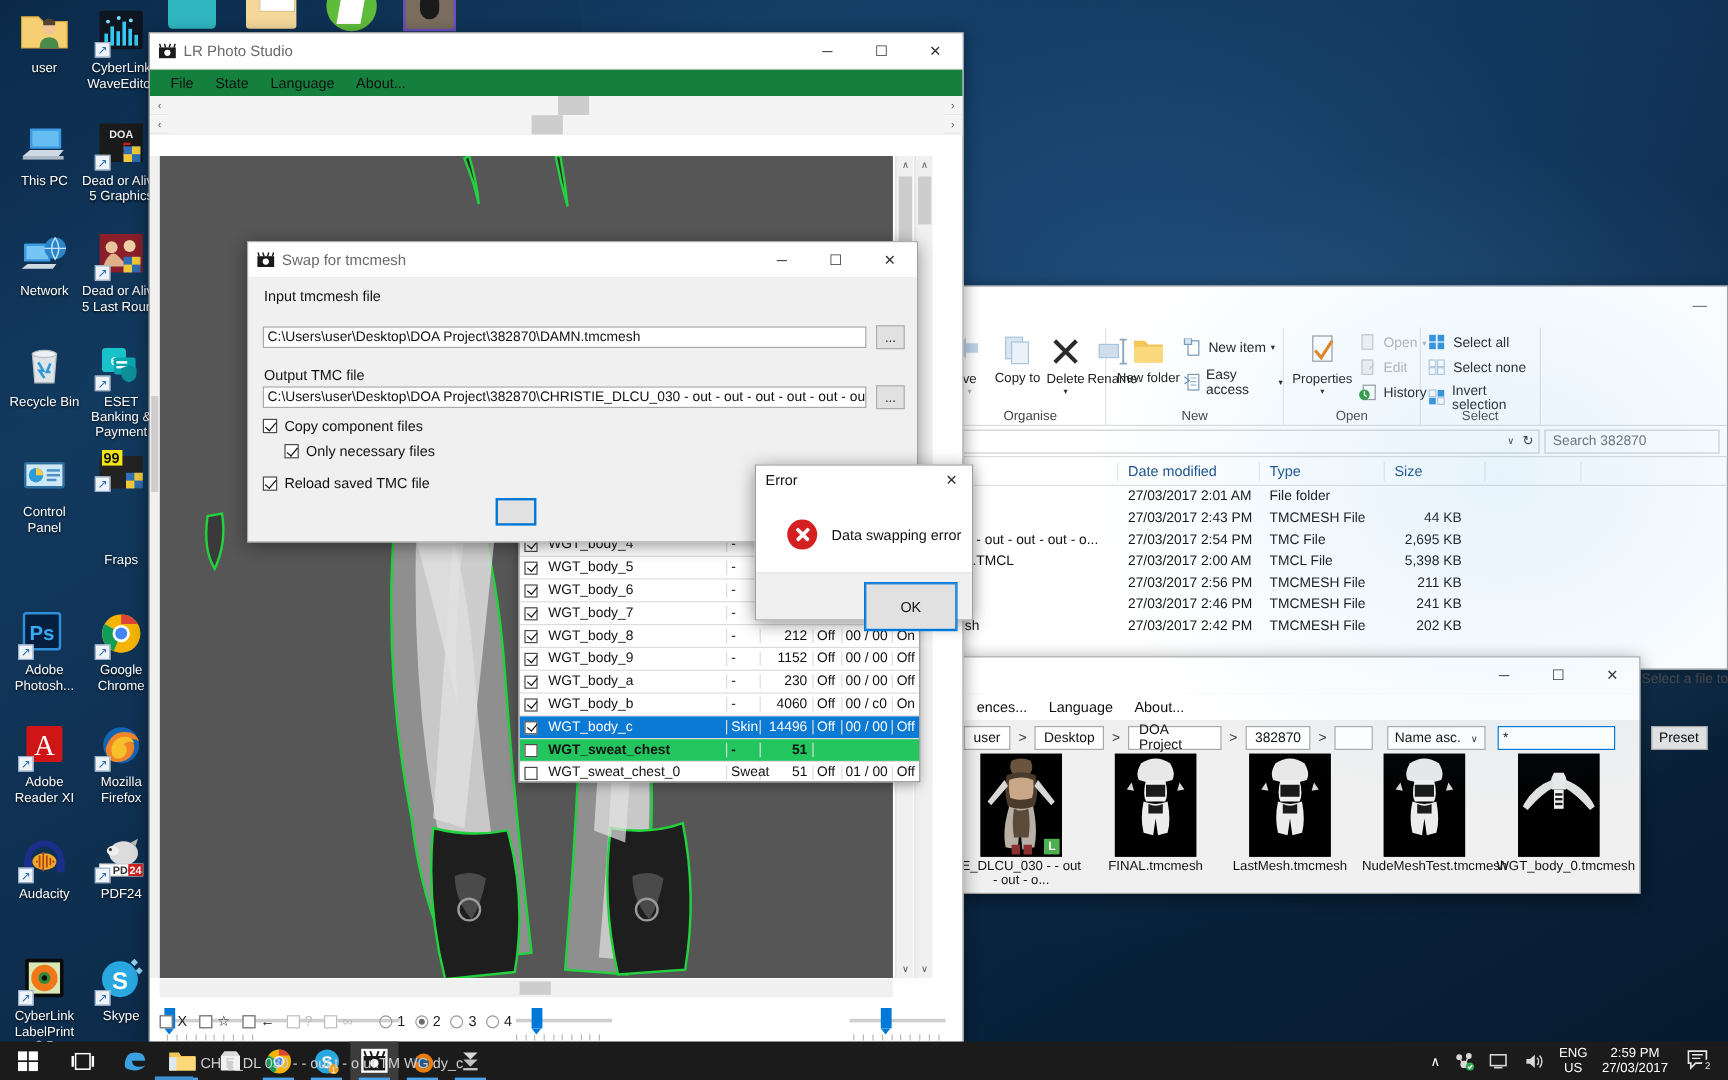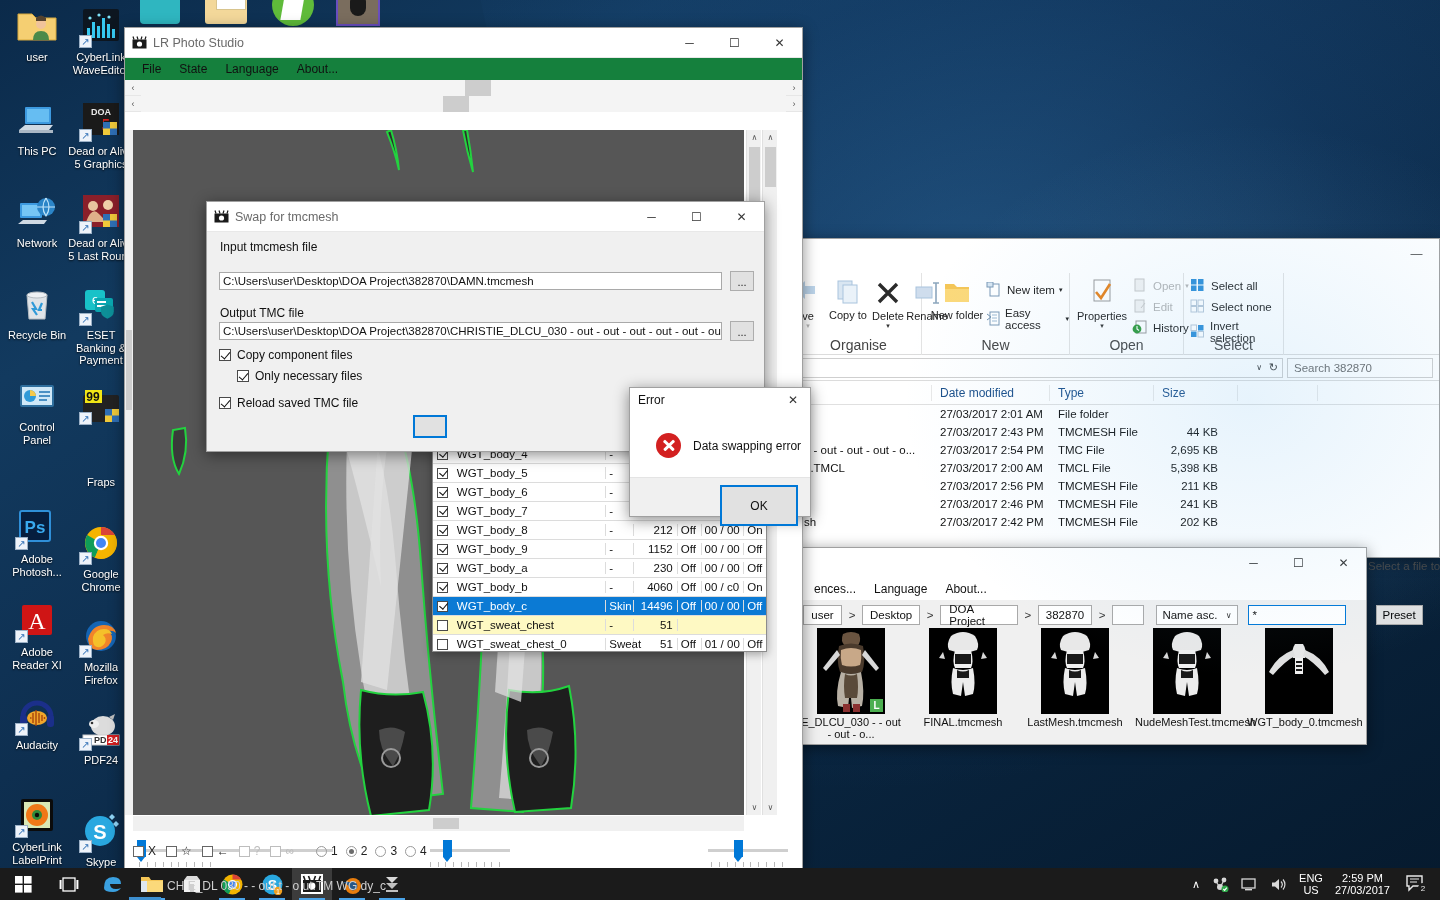--- a/index.html
+++ b/index.html
@@ -161,36 +161,36 @@
   }
 
   
   #meshlist{
     position:absolute;left:432px;top:444px;width:335px;height:208px;
     background:#fff;border:1px solid #8c8c8c;overflow:hidden;
     box-shadow:0 2px 9px rgba(0,0,0,.35);
   }
   .mrow{height:19px;display:flex;align-items:center;border-bottom:1px solid #dcdcdc;font-size:11.5px;color:#111;}
   .mrow.sel{background:#0b7ad4;color:#fff;}
-  .mrow.grey{background:#fef9c3;}
+  .mrow.grey{background:#22c55e;font-weight:bold;}
   .mcb{width:20px;display:flex;justify-content:center;align-items:center;}
   .mcbx{width:11px;height:11px;border:1px solid #4a4a4a;background:#fff;position:relative;}
   .mcbx.on:after{content:"";position:absolute;left:2.6px;top:-0.4px;width:3.6px;height:7.4px;border:solid #111;border-width:0 1.5px 1.5px 0;transform:rotate(40deg);}
   .c-name{width:155px;padding-left:4px;border-right:1px solid #dcdcdc;overflow:hidden;white-space:nowrap;}
   .c-mat{width:28px;padding-left:3px;border-right:1px solid #dcdcdc;}
   .c-cnt{width:44px;text-align:right;padding-right:4px;border-right:1px solid #dcdcdc;}
   .c-f1{width:24px;padding-left:3px;border-right:1px solid #dcdcdc;}
   .c-f2{width:43px;padding-left:3px;border-right:1px solid #dcdcdc;}
   .c-f3{width:22px;padding-left:3px;}
 
   
   #explorer{ left:795px; top:238px; width:645px; height:320px; background:#fff;}
   .ribbon{position:absolute;left:0;right:0;top:34px;height:82px;background:#fff;border-bottom:1px solid #dcdcdc;}
   .rgroup{position:absolute;top:0;height:82px;border-right:1px solid #e3e3e3;}
-  .rgroup .gname{position:absolute;bottom:2px;left:0;right:0;text-align:center;font-size:14px;color:#444;}
+  .rgroup .gname{position:absolute;bottom:2px;left:0;right:0;text-align:center;font-size:11px;color:#444;}
   .bigbtn{position:absolute;top:5px;display:flex;flex-direction:column;align-items:center;width:52px;}
   .bigbtn .t{font-size:11px;color:#222;text-align:center;line-height:12px;margin-top:2px;}
   .smbtn{position:absolute;display:flex;align-items:center;font-size:11.5px;color:#222;}
   .smbtn .ico{width:18px;height:16px;margin-right:3px;position:relative;}
   .smbtn.dis{color:#b4b4b4;}
   .addrbar{position:absolute;left:0;right:0;top:116px;height:26px;background:#fff;border-bottom:1px solid #dcdcdc;}
   .addrfield{position:absolute;left:6px;top:3px;right:156px;height:20px;border:1px solid #cfcfcf;background:#fff;}
   .searchfield{position:absolute;right:6px;top:3px;width:146px;height:20px;border:1px solid #cfcfcf;background:#fff;
     font-size:11.5px;color:#6b6b6b;padding-left:6px;line-height:18px;}
   .colhead{position:absolute;left:0;right:0;top:142px;height:24px;border-bottom:1px solid #e0e0e0;display:flex;align-items:center;font-size:12px;color:#1b4f8a;}
@@ -440,21 +440,21 @@
           <rect x="14" y="12" width="18" height="14" rx="2" fill="#0aa6b0"></rect>
           <rect x="16" y="15" width="9" height="2" fill="#fff"></rect>
           <rect x="16" y="19" width="12" height="2" fill="#fff"></rect>
           <path d="M24 20 l8-3 l8 3 v6 q0 6 -8 9 q-8-3 -8-9 Z" transform="translate(-4,0) scale(.8) translate(6,6)" fill="#0d8f98"></path>
         </svg>
         <span class="shortcut-arrow">↗</span>
       </div>
       <div class="lbl">ESET Banking &amp; Payment</div>
     </div>
 
-    <div class="dicon" style="margin-top:19px;gap:48px;">
+    <div class="dicon" style="margin-top:4px;gap:48px;">
       <div class="glyph">
         <svg width="40" height="36" viewBox="0 0 40 36">
           <rect x="2" y="6" width="36" height="27" rx="2" fill="#222"></rect>
           <rect x="4" y="1" width="17" height="13" fill="#f2e615"></rect>
           <text x="12" y="12" font-family="Liberation Sans" font-size="12" font-weight="bold" fill="#111" text-anchor="middle">99</text>
           <rect x="24" y="20" width="14" height="13" fill="#2f6fb5"></rect>
           <rect x="31" y="20" width="7" height="6.5" fill="#f0c93a"></rect>
           <rect x="24" y="26.5" width="7" height="6.5" fill="#f0c93a"></rect>
         </svg>
         <span class="shortcut-arrow">↗</span>

